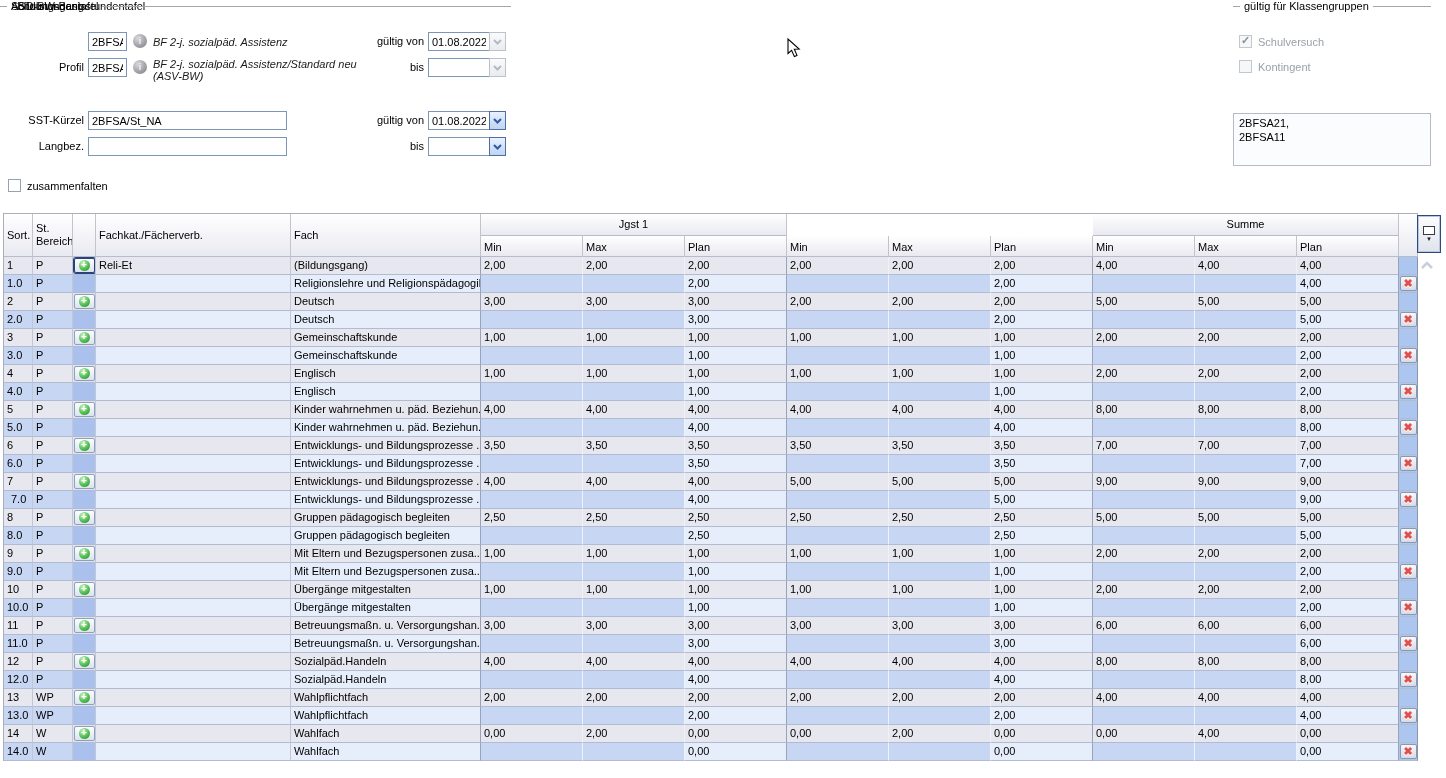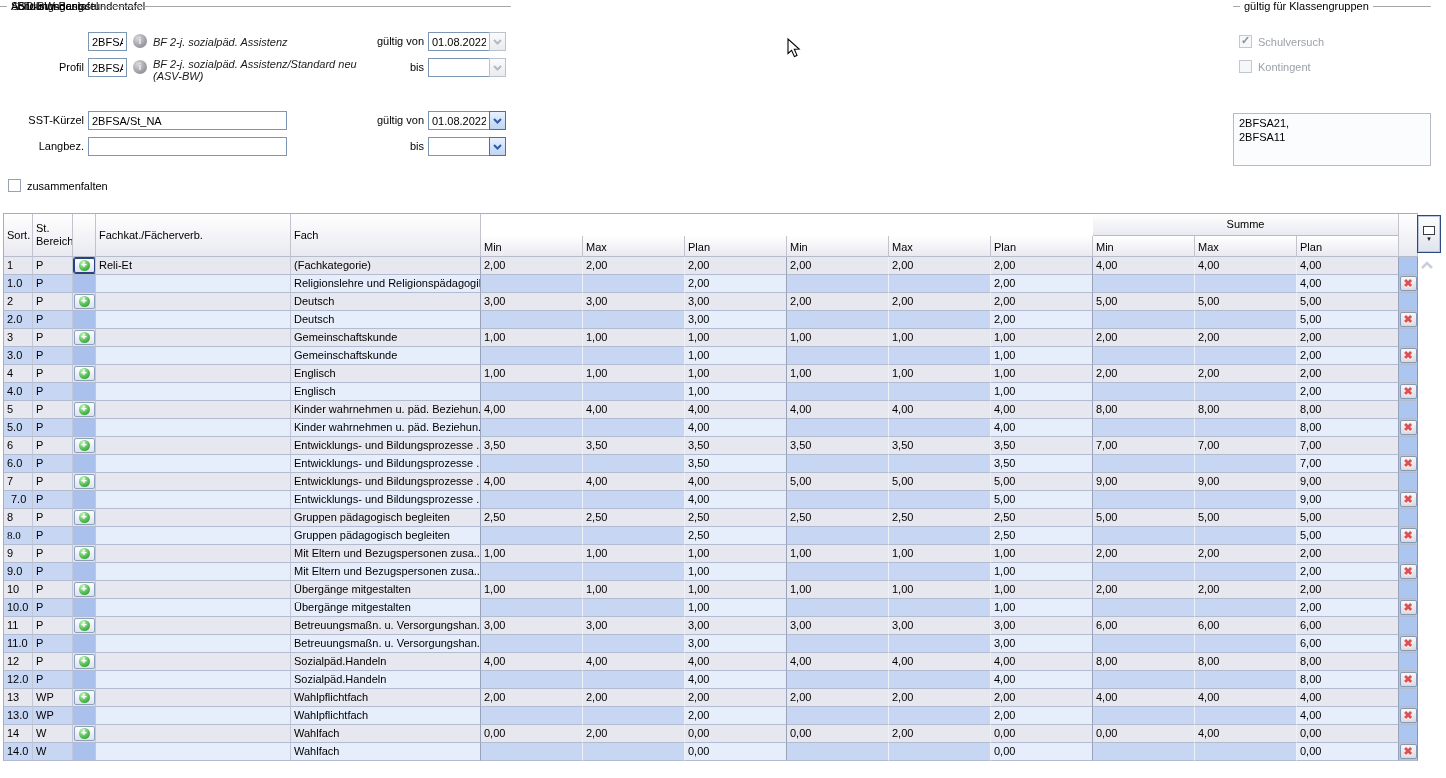--- a/index.html
+++ b/index.html
@@ -128,40 +128,41 @@
     <div>2BFSA11</div>
   </div>
 
 <div class="tbl" id="tbl">
     <div class="hc span2" style="grid-area: 1 / 1 / 3;">Sort.</div>
     <div class="hc span2" style="grid-area: 1 / 2 / 3;">St.
 Bereich</div>
     <div class="hc span2" style="grid-area: 1 / 3 / 3;"></div>
     <div class="hc span2" style="grid-area: 1 / 5 / 3;">Fach</div>
     <div class="hc span2" style="grid-area: 1 / 4 / 3;">Fachkat./Fächerverb.</div>
+    <div class="hc grph" style="grid-area: 1 / 6 / auto / 9;">Jgst 1</div>
     <div class="hc grph" style="grid-area: 1 / 12 / auto / 15;">Summe</div>
     <div class="hc sub" style="grid-area: 2 / 6;">Min</div>
     <div class="hc sub" style="grid-area: 2 / 7;">Max</div>
     <div class="hc sub " style="grid-area: 2 / 8;">Plan</div>
     <div class="hc sub" style="grid-area: 2 / 9;">Min</div>
     <div class="hc sub" style="grid-area: 2 / 10;">Max</div>
     <div class="hc sub " style="grid-area: 2 / 11;">Plan</div>
     <div class="hc sub" style="grid-area: 2 / 12;">Min</div>
     <div class="hc sub" style="grid-area: 2 / 13;">Max</div>
     <div class="hc sub " style="grid-area: 2 / 14;">Plan</div>
     <div class="hc span2" style="grid-area: 1 / 15 / 3;"></div>
     <div class="dc txtcol" style="grid-area: 3 / 1;">1</div>
     <div class="dc txtcol" style="grid-area: 3 / 2;">P</div>
     <div class="dc pluscol mainrow txtcol" style="grid-area: 3 / 3;">
       <div class="plusbtn focus">
         <span class="plusball">+</span>
       </div>
     </div>
     <div class="dc txtcol" style="grid-area: 3 / 4;">Reli-Et</div>
-    <div class="dc bs" style="grid-area: 3 / 5;">(Fachkategorie)</div>
+    <div class="dc bs" style="grid-area: 3 / 5;">(Bildungsgang)</div>
     <div class="dc" style="grid-area: 3 / 6;">2,00</div>
     <div class="dc" style="grid-area: 3 / 7;">2,00</div>
     <div class="dc bs" style="grid-area: 3 / 8;">2,00</div>
     <div class="dc" style="grid-area: 3 / 9;">2,00</div>
     <div class="dc" style="grid-area: 3 / 10;">2,00</div>
     <div class="dc bs" style="grid-area: 3 / 11;">2,00</div>
     <div class="dc" style="grid-area: 3 / 12;">4,00</div>
     <div class="dc" style="grid-area: 3 / 13;">4,00</div>
     <div class="dc bs" style="grid-area: 3 / 14;">4,00</div>
     <div class="dc delcol" style="grid-area: 3 / 15;"></div>
@@ -410,21 +411,21 @@
     <div class="dc" style="grid-area: 17 / 6;">2,50</div>
     <div class="dc" style="grid-area: 17 / 7;">2,50</div>
     <div class="dc bs" style="grid-area: 17 / 8;">2,50</div>
     <div class="dc" style="grid-area: 17 / 9;">2,50</div>
     <div class="dc" style="grid-area: 17 / 10;">2,50</div>
     <div class="dc bs" style="grid-area: 17 / 11;">2,50</div>
     <div class="dc" style="grid-area: 17 / 12;">5,00</div>
     <div class="dc" style="grid-area: 17 / 13;">5,00</div>
     <div class="dc bs" style="grid-area: 17 / 14;">5,00</div>
     <div class="dc delcol" style="grid-area: 17 / 15;"></div>
-    <div class="dc blue txtcol" style="grid-area: 18 / 1; font-family: Liberation Serif, serif;">8.0</div>
+    <div class="dc blue txtcol" style="grid-area: 18 / 1;">8.0</div>
     <div class="dc blue txtcol" style="grid-area: 18 / 2;">P</div>
     <div class="dc pluscol txtcol" style="grid-area: 18 / 3;"></div>
     <div class="dc lblue txtcol" style="grid-area: 18 / 4;"></div>
     <div class="dc lblue bs" style="grid-area: 18 / 5;">Gruppen pädagogisch begleiten</div>
     <div class="dc blue" style="grid-area: 18 / 6;"></div>
     <div class="dc blue" style="grid-area: 18 / 7;"></div>
     <div class="dc lblue bs" style="grid-area: 18 / 8;">2,50</div>
     <div class="dc blue" style="grid-area: 18 / 9;"></div>
     <div class="dc blue" style="grid-area: 18 / 10;"></div>
     <div class="dc lblue bs" style="grid-area: 18 / 11;">2,50</div>

